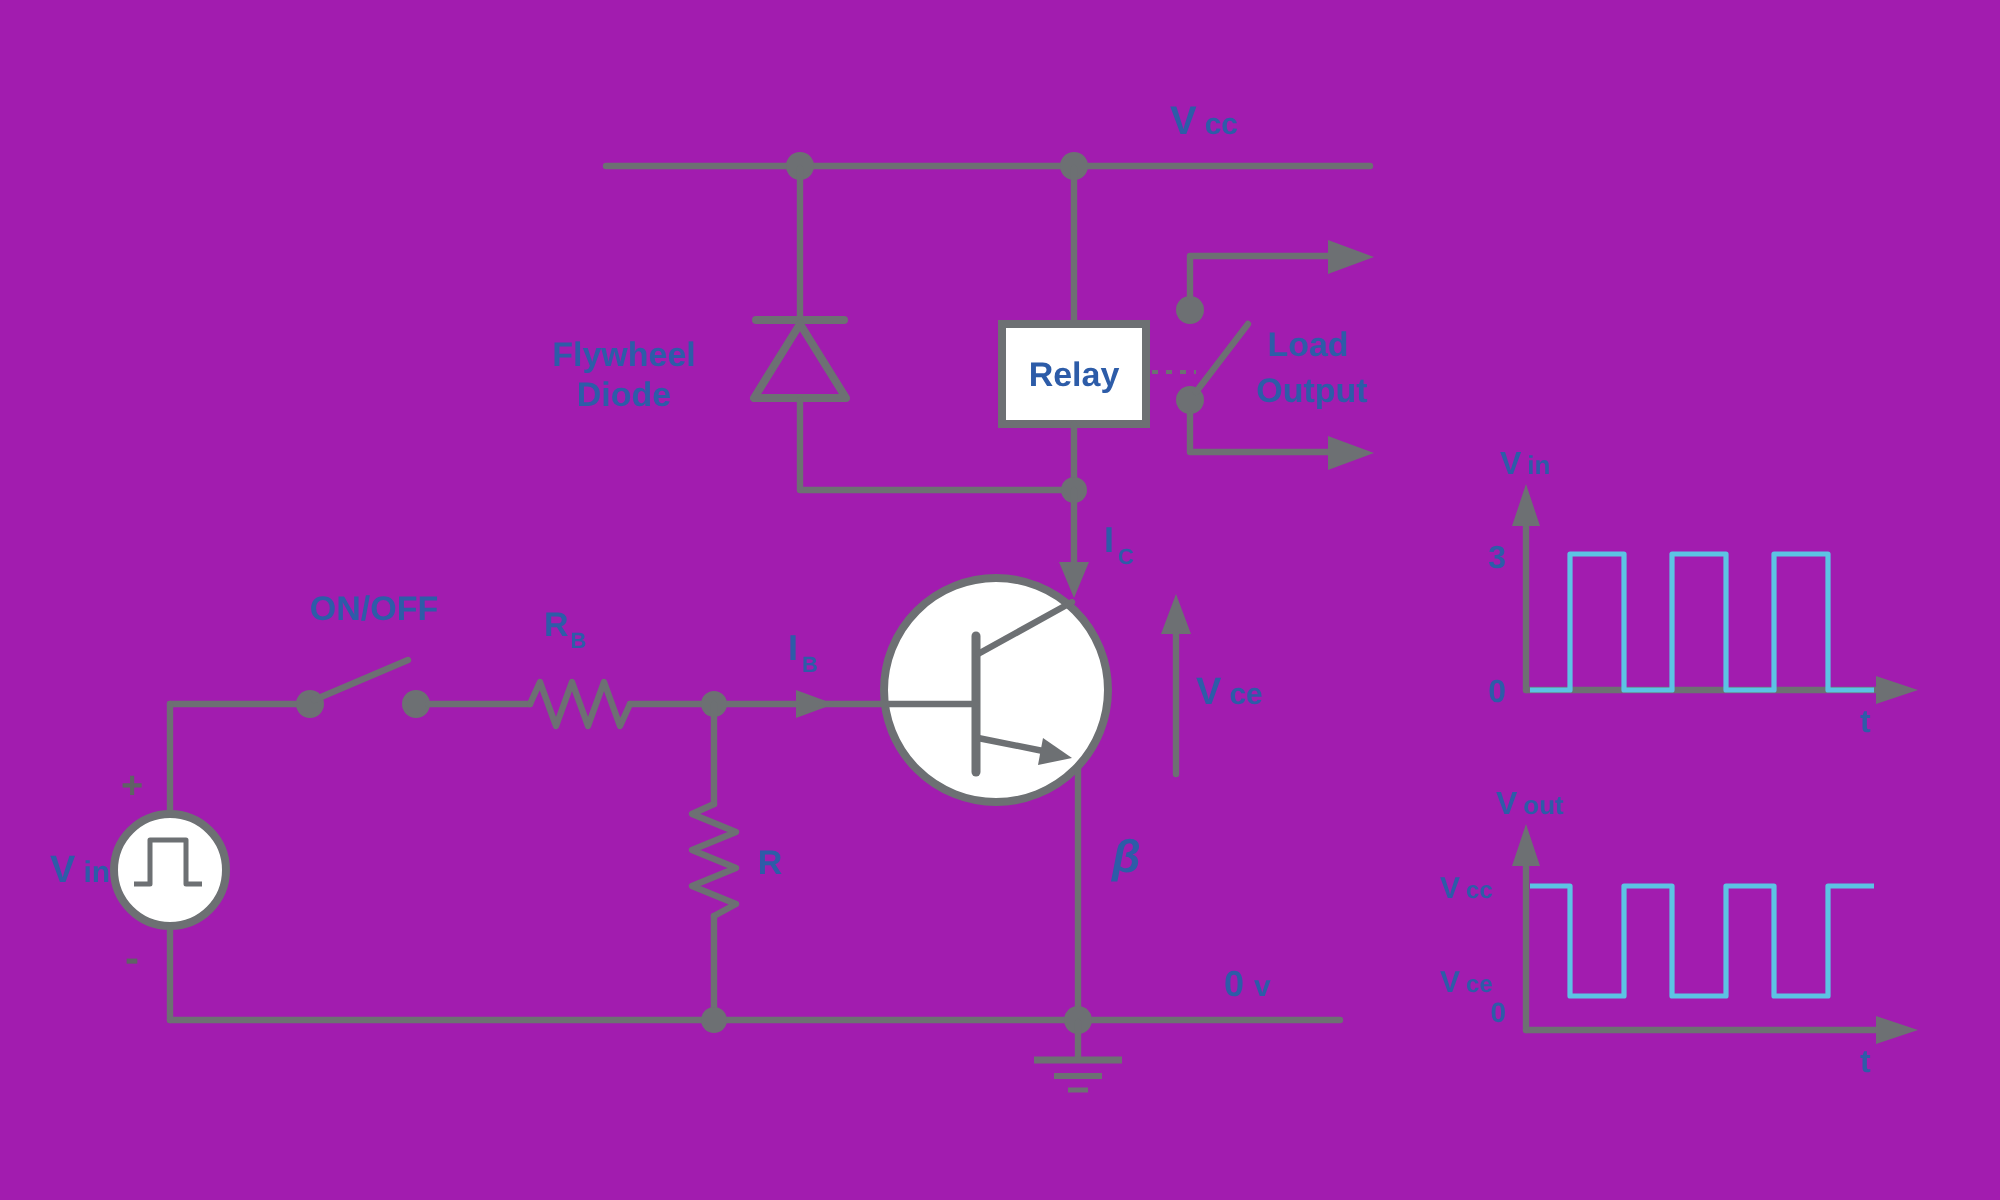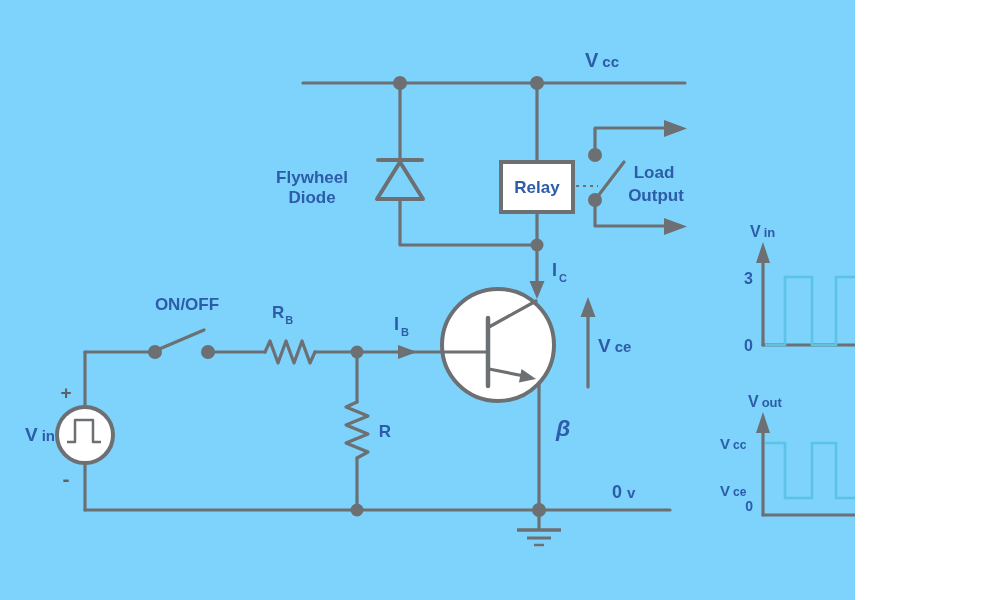--- a/index.html
+++ b/index.html
@@ -1,16 +1,16 @@
 <!DOCTYPE html>
 <html><head>
 <meta charset="utf-8">
 <style>
   html,body{margin:0;padding:0;background:#ffffff;}
-  .stage{width:855px;height:600px;position:relative;background:#7dd3fc;overflow:hidden;}
+  .stage{width:1000px;height:600px;position:relative;background:#a21caf;overflow:hidden;}
   svg{display:block;}
   text{font-family:"Liberation Sans","DejaVu Sans",sans-serif;}
   .blue{fill:#2d5ca8;font-weight:bold;}
   .gray-t{fill:#5f6265;font-weight:bold;}
   .wire{stroke:#6d7073;stroke-width:3.2;fill:none;stroke-linecap:round;stroke-linejoin:round;}
   .wire-thick{stroke:#6d7073;stroke-width:4;fill:none;stroke-linecap:round;stroke-linejoin:round;}
   .fillgray{fill:#6d7073;stroke:none;}
   .wave{stroke:#5cc3e4;stroke-width:2.6;fill:none;stroke-linejoin:round;}
   .dash{stroke:#6d7073;stroke-width:2;fill:none;stroke-dasharray:3 4;}
 </style>

